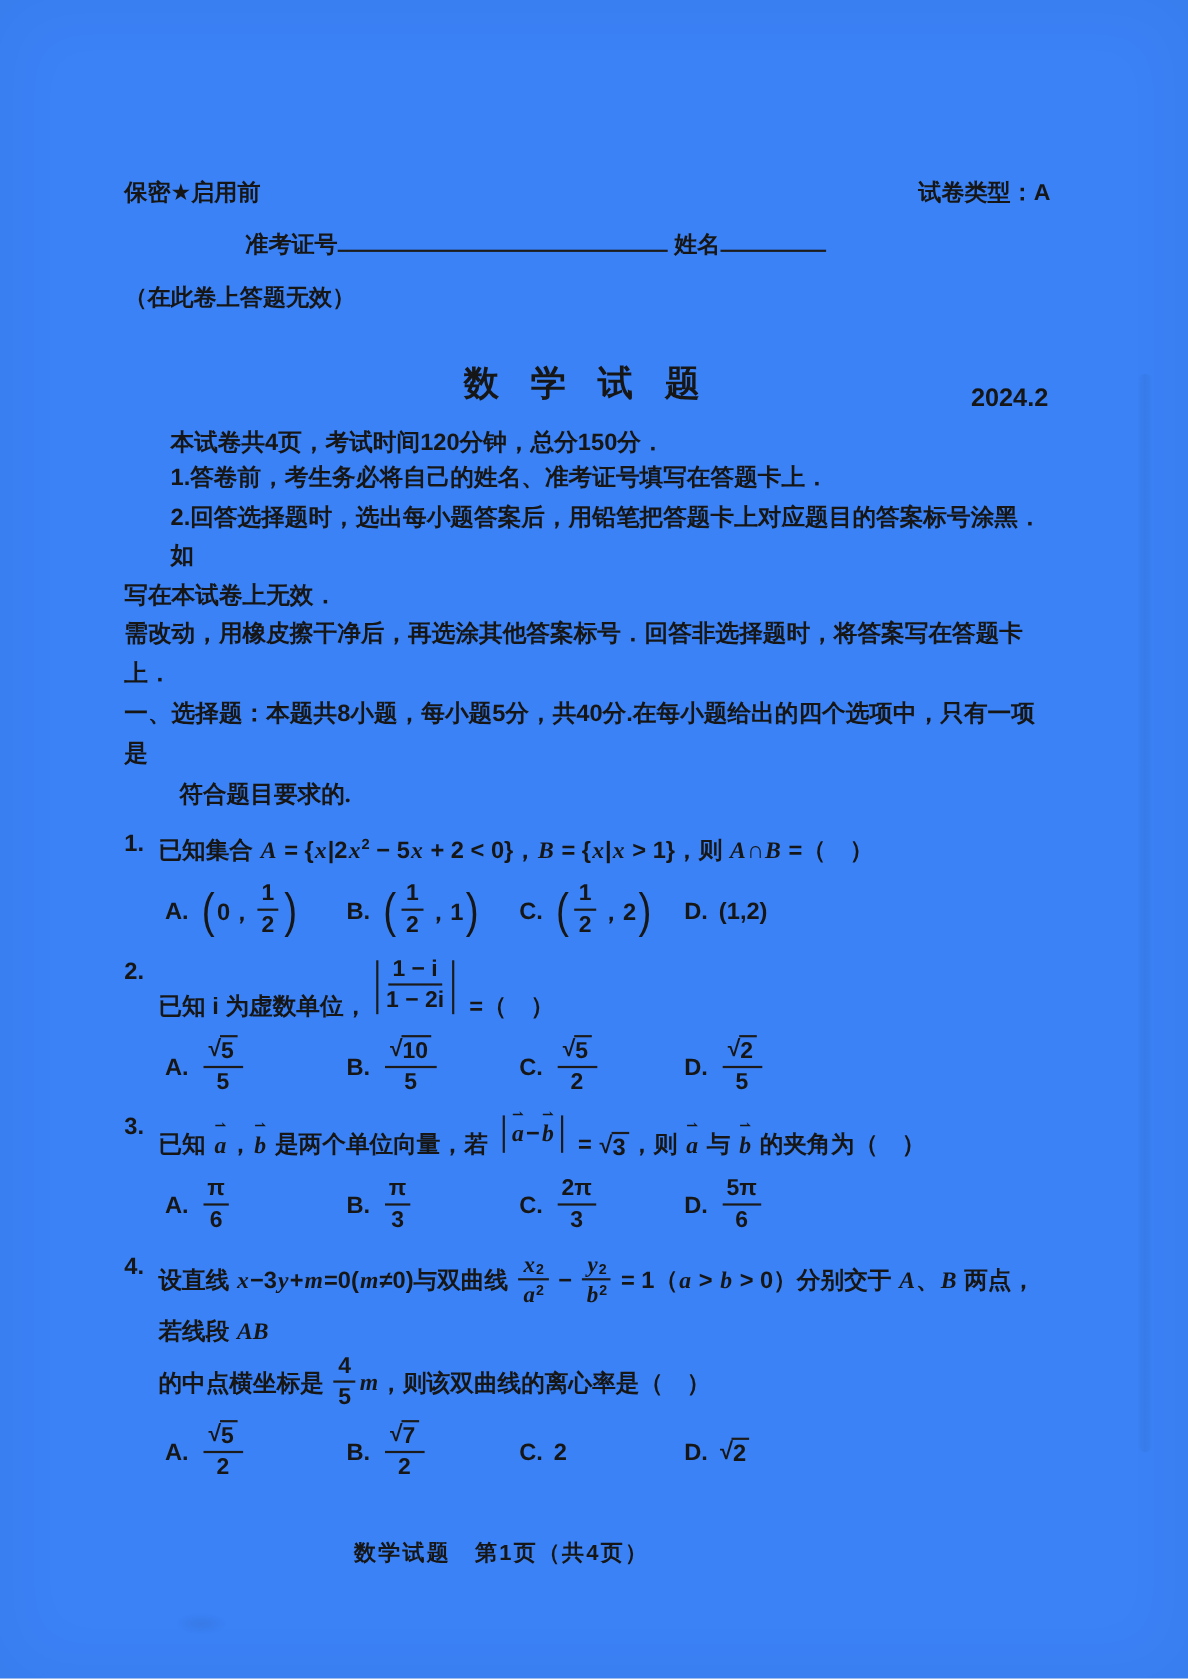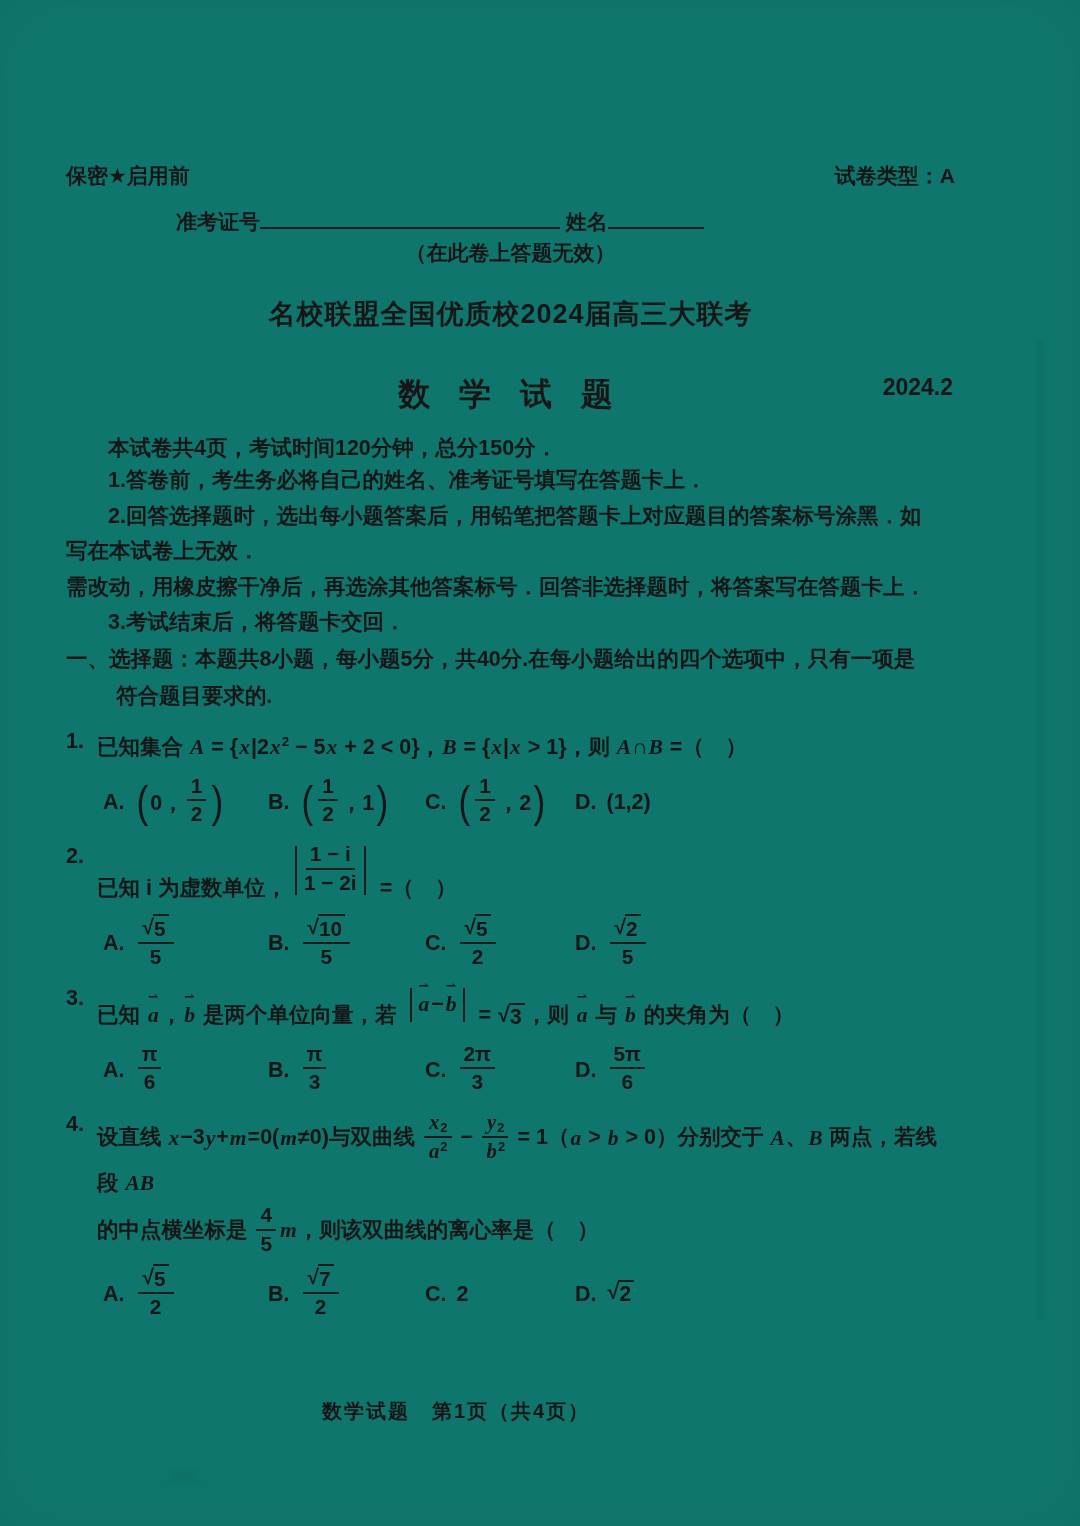--- a/index.html
+++ b/index.html
@@ -1,39 +1,39 @@
 <!DOCTYPE html>
 <html><head>
 <meta charset="utf-8">
 <style>
   * { margin:0; padding:0; box-sizing:border-box; }
   html,body { width:1080px; height:1526px; background:#e9e9e7; }
   body { font-family:"Liberation Sans","DejaVu Sans",sans-serif; color:#161616; }
   .page {
-    position:relative; width:1080px; height:1526px; background:#0f766e;
-    padding:163px 125px 0 66px; overflow:hidden;
+    position:relative; width:1080px; height:1526px; background:#3b82f6;
+    padding:163px 125px 0 113px; overflow:hidden;
     box-shadow:inset 0 0 70px rgba(0,0,0,0.045);
   }
   .page::after { 
     content:""; position:absolute; right:32px; top:340px; width:14px; height:980px;
     background:linear-gradient(90deg,transparent,rgba(0,0,0,0.05),transparent);
     border-radius:8px; pointer-events:none;
   }
   .smudge { position:absolute; left:160px; top:1468px; width:46px; height:16px;
     background:radial-gradient(ellipse at center, rgba(0,0,0,0.07), transparent 70%);
     filter:blur(2px); }
   
   .header-row { display:flex; justify-content:space-between; font-size:21px; font-weight:800; line-height:26px; }
   .id-row { margin-top:16px; padding-left:110px; font-size:21px; font-weight:800; height:32px; }
   .blank-line { display:inline-block; border-bottom:2px solid #1d1d1d; height:1.15em; vertical-align:baseline; }
-  .invalid-note { margin-top:2px; text-align:center; font-size:21px; font-weight:800; line-height:28px; }
+  .invalid-note { margin-top:20px; font-size:21px; font-weight:800; line-height:28px; }
   .league-title { margin-top:30px; text-align:center; font-size:27px; font-weight:800; line-height:34px; letter-spacing:1px; }
   .title-row { position:relative; margin-top:36px; height:54px; }
   .paper-title { text-align:center; font-size:32px; font-weight:800; letter-spacing:10px; line-height:54px; }
-  .paper-date { position:absolute; right:2px; bottom:20px; font-size:23px; font-weight:800; }
+  .paper-date { position:absolute; right:2px; bottom:0; font-size:23px; font-weight:800; }
   .paper-info { margin-top:12px; padding-left:42px; font-size:21.5px; font-weight:700; line-height:30px; }
   .notice-title { margin-top:14px; font-size:21.5px; font-weight:800; line-height:34px; }
   .notice-line { font-size:21.5px; font-weight:600; line-height:35.5px; }
   .notice-line.indent { padding-left:42px; }
   .section-line { font-size:21.5px; font-weight:800; line-height:37px; }
   .section-line.indent { padding-left:50px;font-family:Liberation Serif, serif; }
   
   #questions { margin-top:8px; }
   .question { margin-top:14px; }
   .qline { display:flex; font-size:21.5px; font-weight:600; }
@@ -79,36 +79,34 @@
     <span>试卷类型：A</span>
   </div>
 
   <div class="id-row">
     <span>准考证号</span><span class="blank-line" style="width:300px;"></span>
     <span>姓名</span><span class="blank-line" style="width:96px;"></span>
   </div>
 
   <div class="invalid-note">（在此卷上答题无效）</div>
 
-  <div class="league-title">名校联盟全国优质校2024届高三大联考</div>
 
   <div class="title-row">
     <div class="paper-title">数 学 试 题</div>
     <div class="paper-date">2024.2</div>
   </div>
 
   <div class="paper-info">本试卷共4页，考试时间120分钟，总分150分．</div>
 
 
   <div id="notices">
       <div class="notice-line indent">1.答卷前，考生务必将自己的姓名、准考证号填写在答题卡上．</div>
       <div class="notice-line indent">2.回答选择题时，选出每小题答案后，用铅笔把答题卡上对应题目的答案标号涂黑．如</div>
       <div class="notice-line">写在本试卷上无效．</div>
       <div class="notice-line">需改动，用橡皮擦干净后，再选涂其他答案标号．回答非选择题时，将答案写在答题卡上．</div>
-      <div class="notice-line indent">3.考试结束后，将答题卡交回．</div>
     </div>
 
   <div class="section-line">一、选择题：本题共8小题，每小题5分，共40分.在每小题给出的四个选项中，只有一项是</div>
   <div class="section-line indent">符合题目要求的.</div>
 
   <div id="questions">
       <div class="question">
         <div class="qline">
           <span class="qnum">1.</span>
           <span class="qstem"><span class="mt">已知集合 </span><span class="mv">A</span><span class="mt"> = {</span><span class="mv">x</span><span class="mt">|2</span><span class="mv">x</span><sup>2</sup><span class="mt"> − 5</span><span class="mv">x</span><span class="mt"> + 2 &lt; 0}，</span><span class="mv">B</span><span class="mt"> = {</span><span class="mv">x</span><span class="mt">|</span><span class="mv">x</span><span class="mt"> &gt; 1}，则 </span><span class="mv">A</span><span class="mt">∩</span><span class="mv">B</span><span class="mt"> =（　）</span></span>

